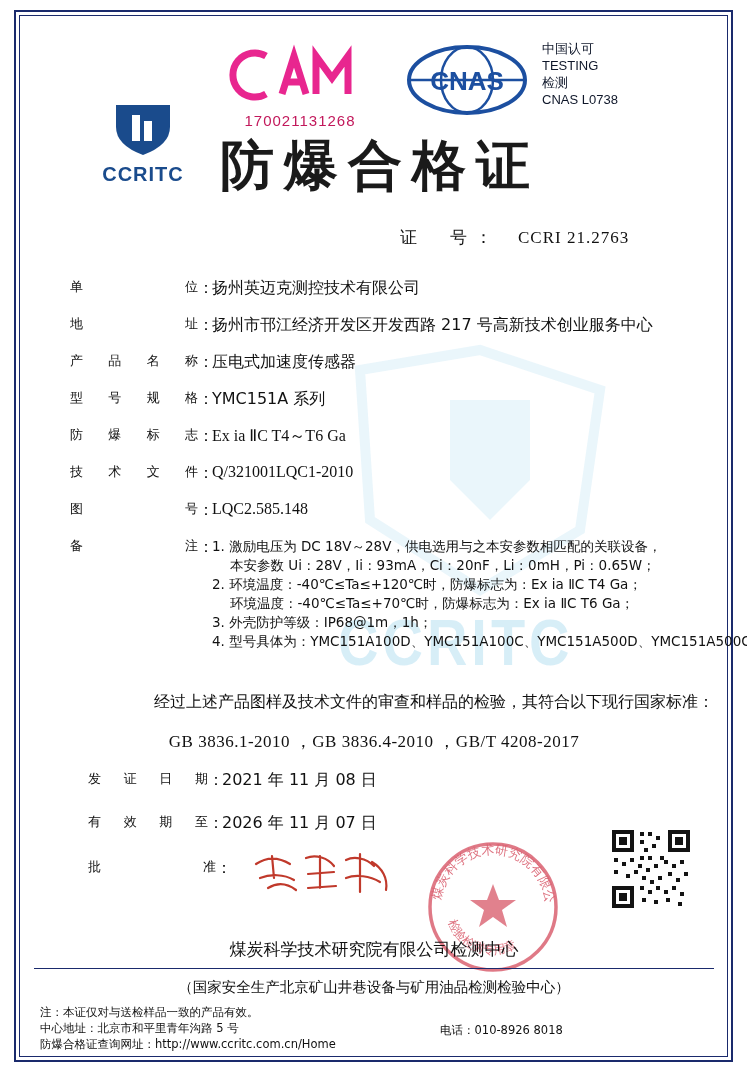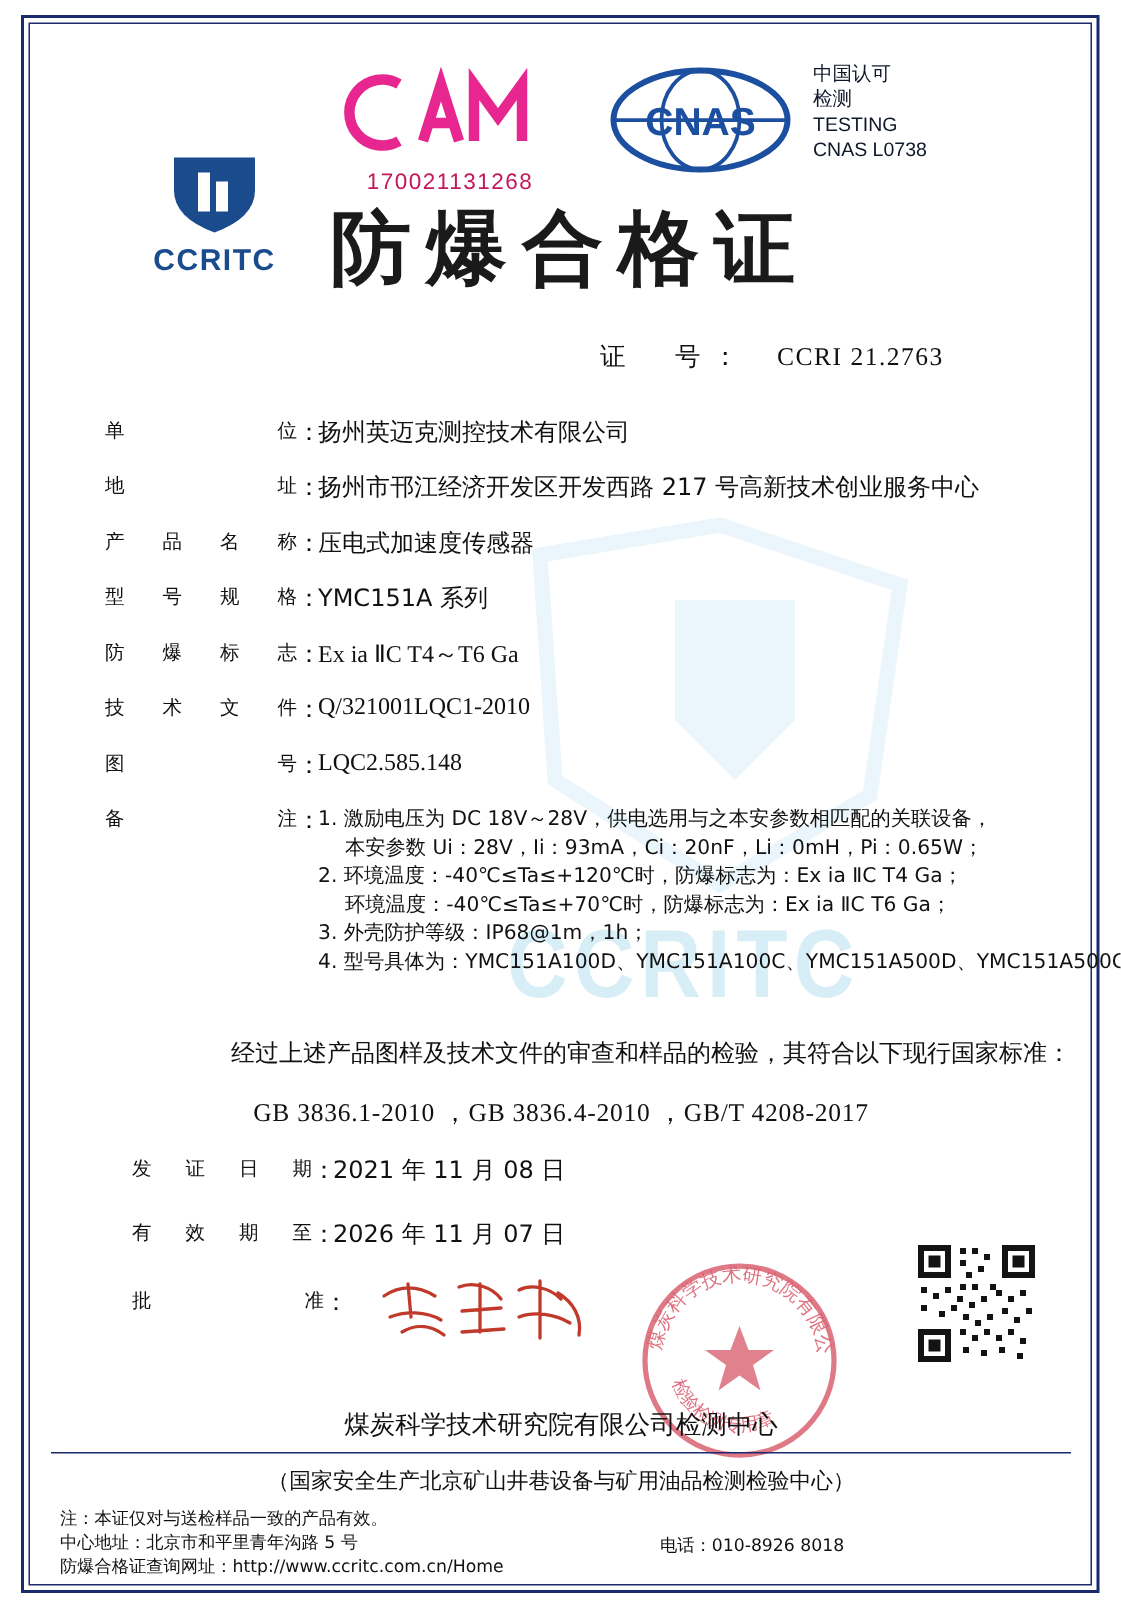--- a/index.html
+++ b/index.html
@@ -339,22 +339,22 @@
       <svg width="130" height="76" viewBox="0 0 130 76" aria-hidden="true">
         <ellipse cx="65" cy="38" rx="58" ry="33" fill="none" stroke="#1c4fa0" stroke-width="4"></ellipse>
         <ellipse cx="65" cy="38" rx="26" ry="33" fill="none" stroke="#1c4fa0" stroke-width="2.5"></ellipse>
         <line x1="7" y1="38" x2="123" y2="38" stroke="#1c4fa0" stroke-width="2.5"></line>
         <text x="65" y="48" font-family="Liberation Sans, sans-serif" font-size="26" font-weight="bold" fill="#1c4fa0" text-anchor="middle">CNAS</text>
       </svg>
     </div>
 
     <div class="cnas-right">
       <div>中国认可</div>
+      <div>TESTING</div>
       <div>检测</div>
-      <div>TESTING</div>
       <div>CNAS L0738</div>
     </div>
 
     <div class="cert-title">防爆合格证</div>
   </div>
 
   <div class="cert-no">
     <span class="lbl">证　号：</span><span class="val">CCRI 21.2763</span>
   </div>
 

